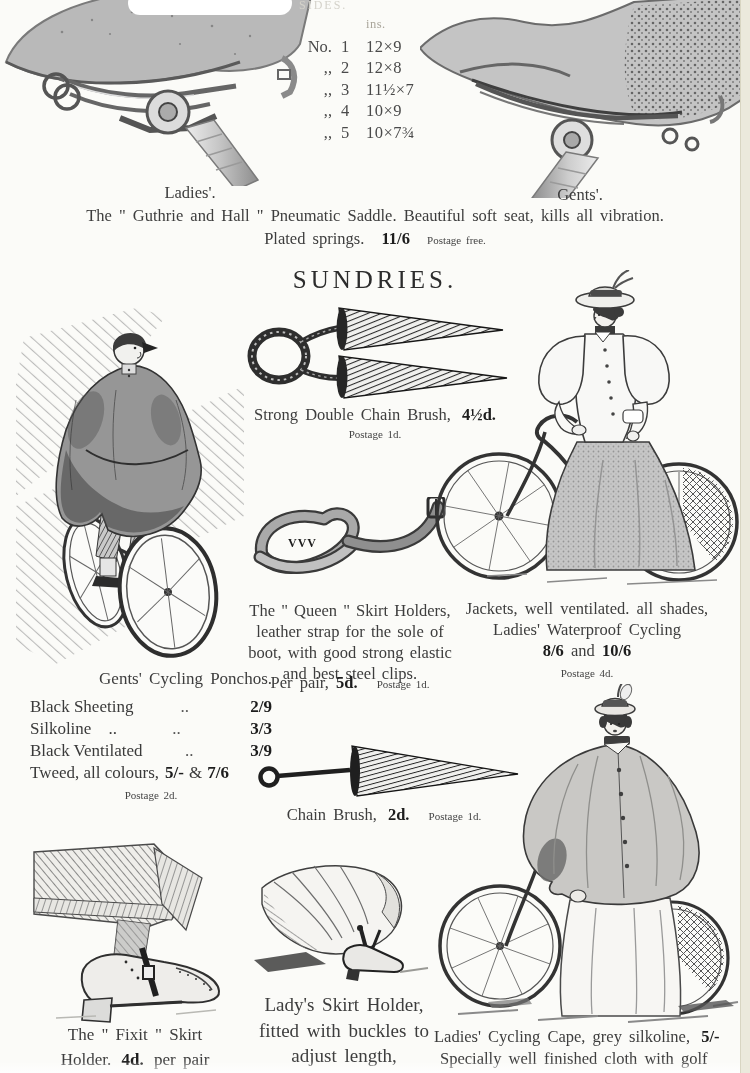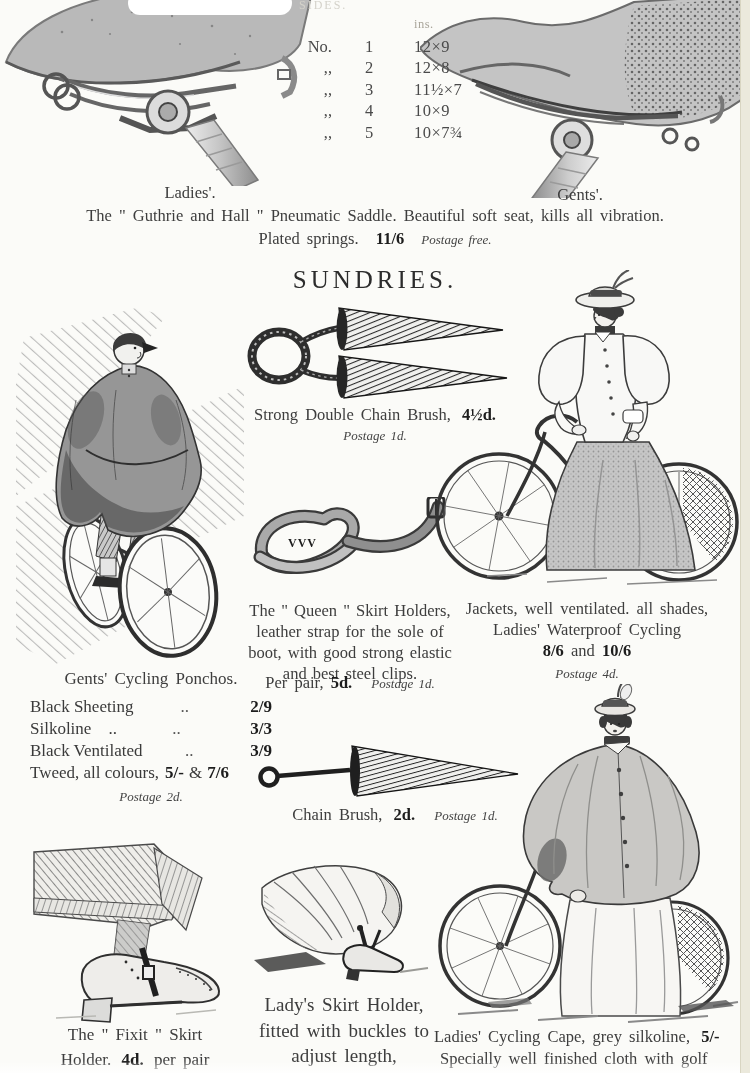--- a/index.html
+++ b/index.html
@@ -5,27 +5,27 @@
   html,body{margin:0;padding:0;background:#e9e9e9;}
   .page{
     position:relative;width:750px;height:1073px;overflow:hidden;
     background:#fbfbf8;color:#3d3d3d;
     font-family:"Liberation Serif","DejaVu Serif",serif;
   }
   .abs{position:absolute;}
   .c{text-align:center;}
   .nw{white-space:nowrap;}
   .cap{font-size:16.5px;word-spacing:3px;line-height:21px;color:#3d3d3d;}
-  .sm{font-size:13px;word-spacing:2px;color:#444;font-style:italic;}
+  .sm{font-size:11px;word-spacing:2px;color:#444;}
   b{font-weight:bold;color:#1d1d1d;}
   .heading{font-size:25px;letter-spacing:4px;color:#2c2c2c;word-spacing:2px;}
   .faint{color:#d4d2ca;font-size:12px;letter-spacing:2px;}
   .ins{color:#a9a59a;font-size:12.5px;}
   .size-table{font-size:16.5px;color:#4a4a4a;}
-  .size-row{display:grid;grid-template-columns:40px 18px 80px;line-height:21.5px;gap:24px;}
+  .size-row{display:grid;grid-template-columns:40px 18px 80px;line-height:21.5px;}
   .size-row .mk{text-align:right;padding-right:4px;}
   .size-row .nu{text-align:center;}
   .size-row .sz{text-align:left;letter-spacing:.5px;padding-left:12px;}
   .plist{width:242px;font-size:17px;color:#3a3a3a;}
   .prow{display:flex;align-items:baseline;line-height:22px;}
   .prow .nm{}
   .prow .dt{flex:1;text-align:center;color:#555;}
   .prow .pr{font-weight:bold;color:#1d1d1d;width:36px;text-align:right;}
   .pill{background:#fff;border-radius:12px;}
   .edge{position:absolute;top:0;right:0;width:9px;height:100%;background:#ebe9dc;border-left:1px solid #d8d5c2;z-index:50;}
@@ -227,21 +227,21 @@
     <path d="M97,46 C99,30 127,28 130,44 L130,50 C119,42 106,42 97,52 Z" fill="#3b3b3b"></path>
     <polygon points="126,42 142,48 128,53" fill="#242424"></polygon>
     <circle cx="119" cy="48" r="1.3" fill="#222"></circle>
     <path d="M124,52 C126,55 124,58 121,58" stroke="#333" stroke-width="1" fill="none"></path>
     <rect x="106" y="64" width="14" height="10" fill="#ddd" stroke="#444" stroke-width="1"></rect>
     <circle cx="113" cy="70" r="1.2" fill="#333"></circle>
       <circle cx="113" cy="76" r="1.2" fill="#333"></circle>
   </svg>
 
   <div class="abs" style="left:30px;top:668px;">
-    <div class="cap c nw" style="width:242px;margin-bottom:7px;font-size:17px;">Gents' Cycling Ponchos.</div>
+    <div class="cap c nw" style="width:242px;margin-bottom:7px;font-size:17px;text-align:right;">Gents' Cycling Ponchos.</div>
     <div class="plist">
       <div class="prow">
         <span class="nm">Black Sheeting</span>
         <span class="dt">..</span>
         <span class="pr">2/9</span>
       </div>
       <div class="prow">
         <span class="nm">Silkoline&nbsp;&nbsp;&nbsp;&nbsp;..</span>
         <span class="dt">..</span>
         <span class="pr">3/3</span>
@@ -382,21 +382,21 @@
       <pattern id="gH" width="4.5" height="4.5" patternUnits="userSpaceOnUse" patternTransform="rotate(75)">
         <rect width="4.5" height="4.5" fill="#f0f0ee"></rect>
         <line x1="0" y1="0" x2="0" y2="4.5" stroke="#222" stroke-width="1.9"></line>
       </pattern>
     </defs>
     <circle cx="13" cy="37" r="8.5" fill="none" stroke="#1f1f1f" stroke-width="4.5"></circle>
     <line x1="21" y1="36" x2="94" y2="30" stroke="#1f1f1f" stroke-width="4.5"></line>
     <polygon points="96,6 101,56 262,34" fill="url(#gH)" stroke="#141414" stroke-width="1.3"></polygon>
     <ellipse cx="99" cy="31" rx="5" ry="25" fill="#1f1f1f"></ellipse>
   </svg>
-  <div class="abs cap c nw" style="left:240px;top:804px;width:310px;">
+  <div class="abs cap c nw" style="left:229px;top:804px;width:310px;">
     <span>Chain Brush,</span>
     <b style="margin-left:4px;">2d.</b>
     <span class="sm gap-l">Postage 1d.</span>
   </div>
 
   <svg class="abs" style="left:26px;top:842px;" width="208" height="182" viewBox="0 0 208 182">
     <defs>
       <pattern id="hS" width="6" height="6" patternUnits="userSpaceOnUse" patternTransform="rotate(-40)">
         <rect width="6" height="6" fill="#efeeea"></rect>
         <line x1="0" y1="0" x2="0" y2="6" stroke="#6f6f6f" stroke-width="1.6"></line>

